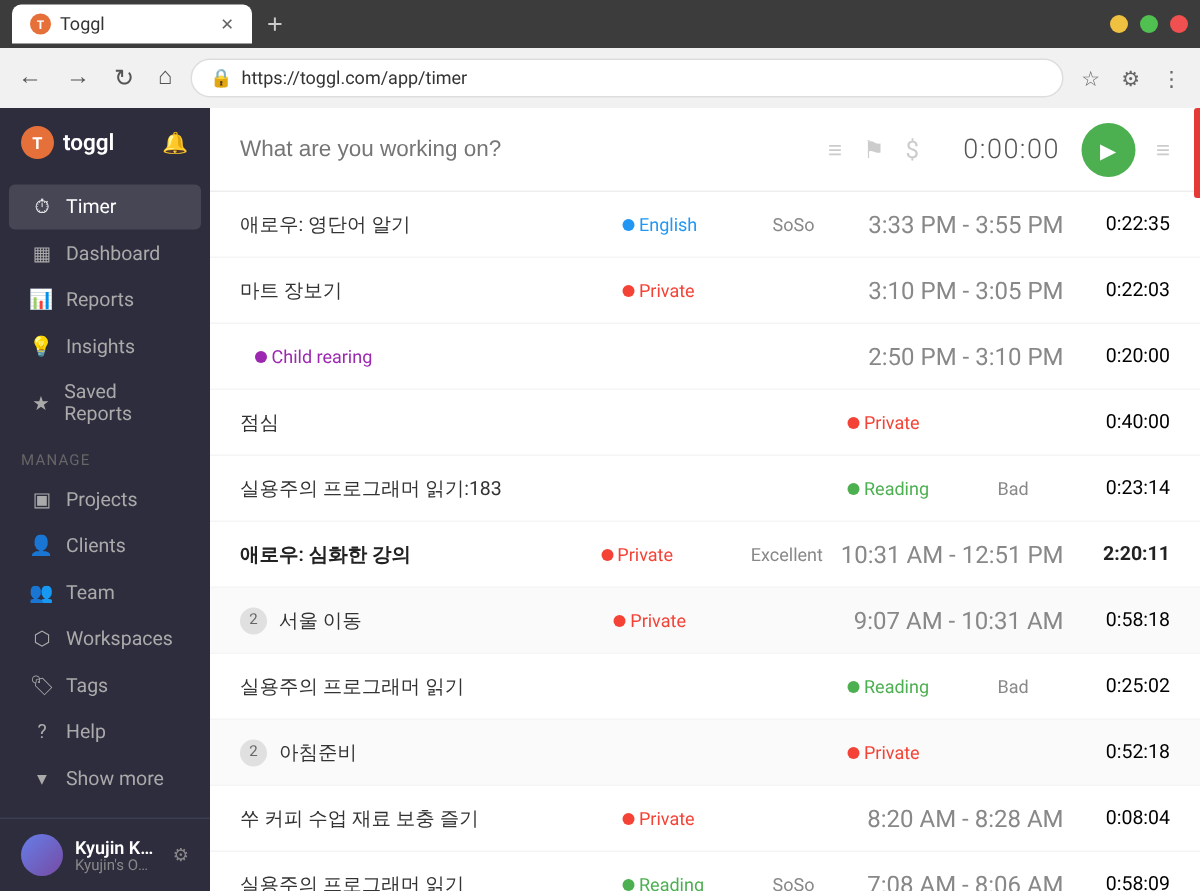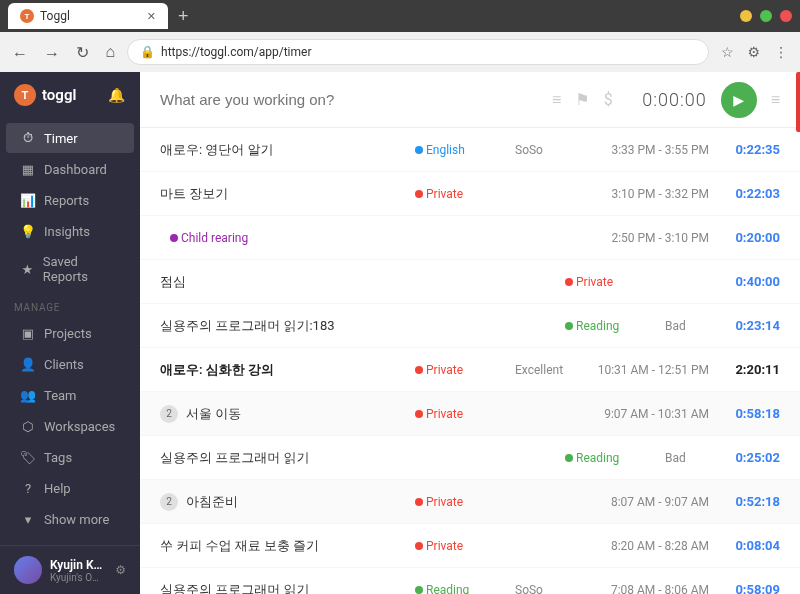--- a/index.html
+++ b/index.html
@@ -63,22 +63,22 @@
     
     .timer-list { flex: 1; overflow-y: auto; }
     .timer-row { display: flex; align-items: center; padding: 8px 20px; border-bottom: 1px solid #f5f5f5; min-height: 44px; }
     .timer-row.grouped { background: #fafafa; }
     .group-num { width: 18px; height: 18px; background: #e0e0e0; border-radius: 50%; display: flex; align-items: center; justify-content: center; font-size: 10px; color: #666; margin-right: 8px; flex-shrink: 0; }
     .timer-desc { flex: 1; font-size: 13px; color: #333; min-width: 0; }
     .timer-desc.bold { font-weight: 600; color: #222; }
     .tag-dot { display: inline-block; width: 8px; height: 8px; border-radius: 50%; margin-right: 3px; }
     .project-tag { display: flex; align-items: center; font-size: 12px; min-width: 80px; margin-left: 10px; }
     .client-tag { color: #888; font-size: 12px; margin-left: 20px; min-width: 60px; text-align: left; }
-    .timer-range { color: #888; font-size: 12px; margin-left: auto; min-width: 150px; text-align: right; padding-right: 16px; }
-    .timer-duration { font-size: 13px; color: #3b82f6; min-width: 55px; text-align: right; font-weight: 700; }
+    .timer-range { color: #888; font-size: 16px; margin-left: auto; min-width: 150px; text-align: right; padding-right: 16px; }
+    .timer-duration { font-size: 13px; color: #000000; min-width: 55px; text-align: right; font-weight: 400; }
     .timer-duration.bold { font-weight: 700; color: #222; }
 
     
     .timer-list::-webkit-scrollbar { width: 4px; }
     .timer-list::-webkit-scrollbar-track { background: transparent; }
     .timer-list::-webkit-scrollbar-thumb { background: #ddd; border-radius: 2px; }
 
     
     .red-bar { position: absolute; right: 0; top: 72px; width: 4px; height: 60px; background: #e53935; border-radius: 2px 0 0 2px; }
 
@@ -227,21 +227,21 @@
           <span class="timer-duration">0:22:35</span>
         </div>
 
         <div class="timer-row">
           <span class="timer-desc">마트 장보기</span>
           <div class="project-tag">
             <span class="tag-dot" style="background:#f44336"></span>
             <span style="color:#f44336">Private</span>
           </div>
           <span class="client-tag"></span>
-          <span class="timer-range">3:10 PM - 3:32 PM</span>
+          <span class="timer-range">3:10 PM - 3:05 PM</span>
           <span class="timer-duration">0:22:03</span>
         </div>
 
         <div class="timer-row">
           <div class="project-tag">
             <span class="tag-dot" style="background:#9c27b0"></span>
             <span style="color:#9c27b0">Child rearing</span>
           </div>
           <span class="client-tag"></span>
           <span class="timer-range">2:50 PM - 3:10 PM</span>
@@ -302,21 +302,20 @@
         </div>
 
         <div class="timer-row grouped">
           <div class="group-num">2</div>
           <span class="timer-desc">아침준비</span>
           <div class="project-tag">
             <span class="tag-dot" style="background:#f44336"></span>
             <span style="color:#f44336">Private</span>
           </div>
           <span class="client-tag"></span>
-          <span class="timer-range">8:07 AM - 9:07 AM</span>
           <span class="timer-duration">0:52:18</span>
         </div>
 
         <div class="timer-row">
           <span class="timer-desc">쑤 커피 수업 재료 보충 즐기</span>
           <div class="project-tag">
             <span class="tag-dot" style="background:#f44336"></span>
             <span style="color:#f44336">Private</span>
           </div>
           <span class="client-tag"></span>

